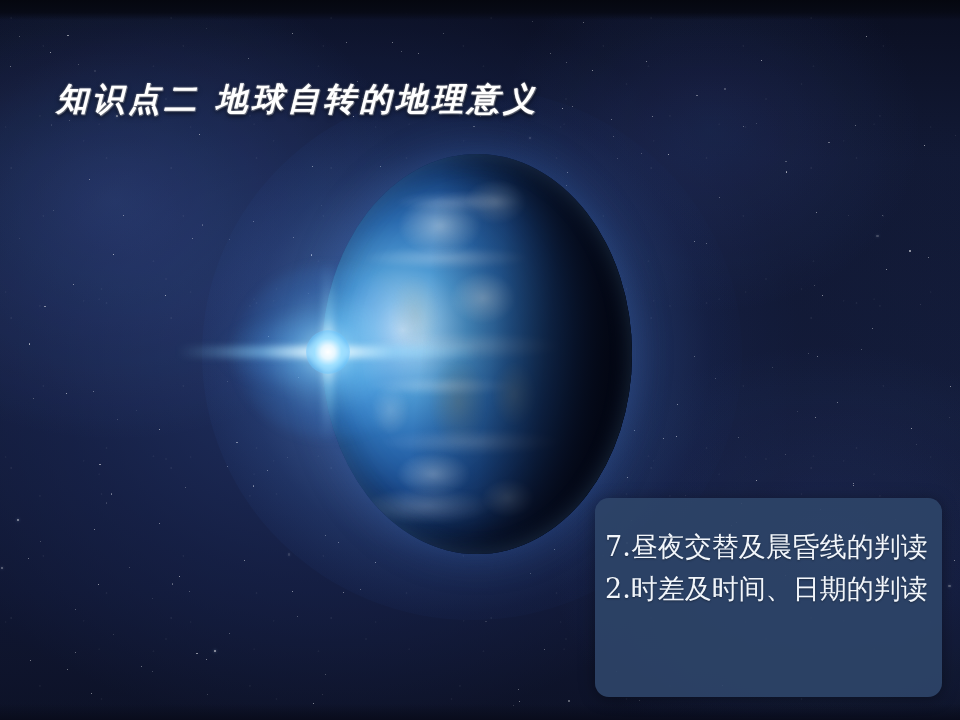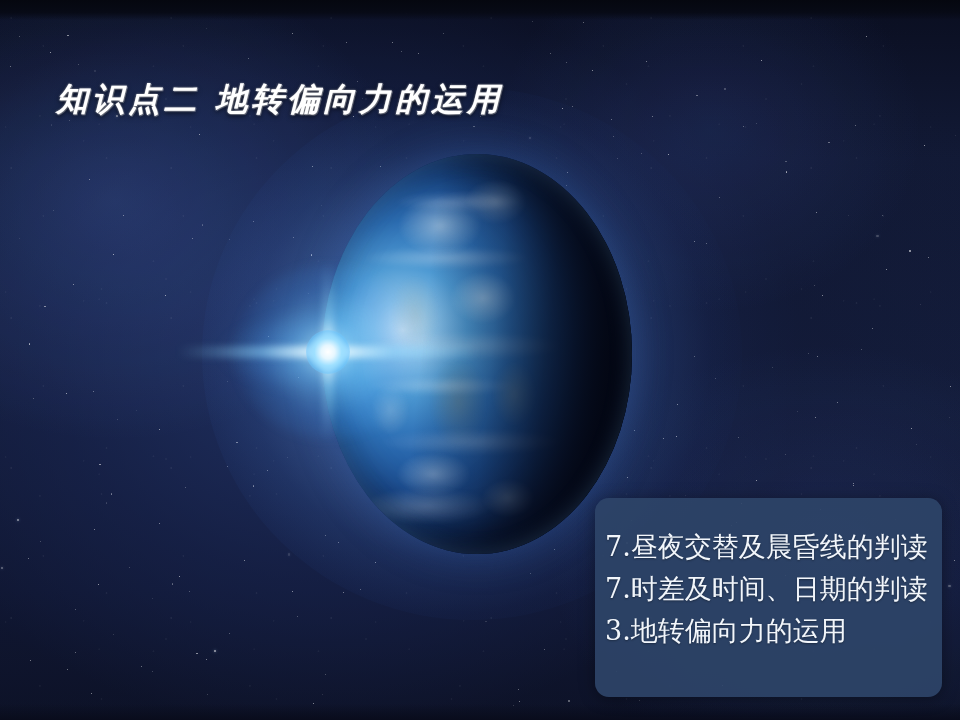--- a/index.html
+++ b/index.html
@@ -486,21 +486,20 @@
   </div>
 
   <div class="flare">
     <div class="flare-wedge"></div>
     <div class="flare-halo"></div>
     <div class="flare-ray-v"></div>
     <div class="flare-ray-h"></div>
     <div class="flare-core"></div>
   </div>
 
-  <div class="slide-title">知识点二  地转偏向力的运用</div>
+  <div class="slide-title">知识点二  地球自转的地理意义</div>
 
   <div class="list-panel">
     <div class="list-line">7.昼夜交替及晨昏线的判读</div>
-    <div class="list-line">7.时差及时间、日期的判读</div>
-    <div class="list-line">3.地转偏向力的运用</div>
+    <div class="list-line">2.时差及时间、日期的判读</div>
   </div>
 
 </div>
 
 </body></html>

